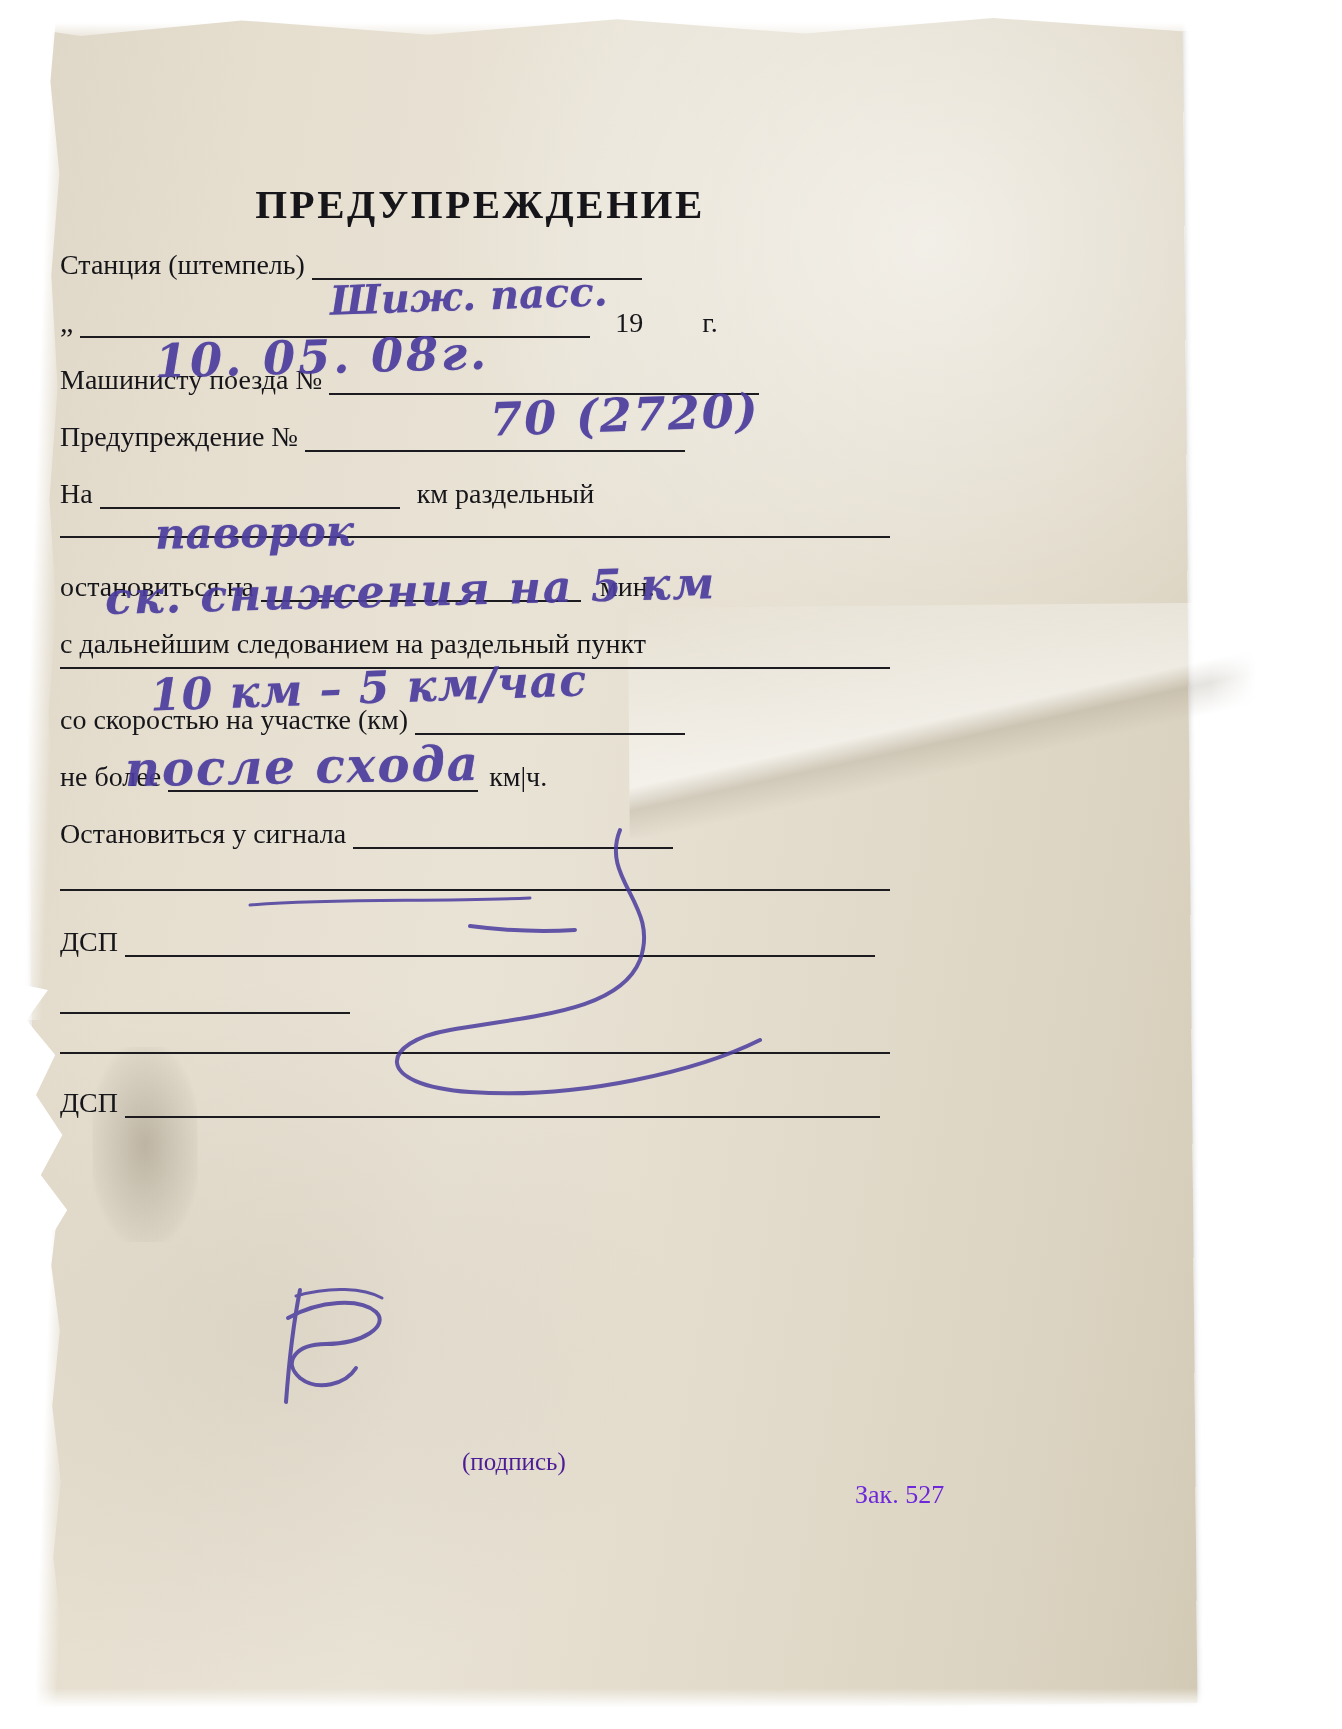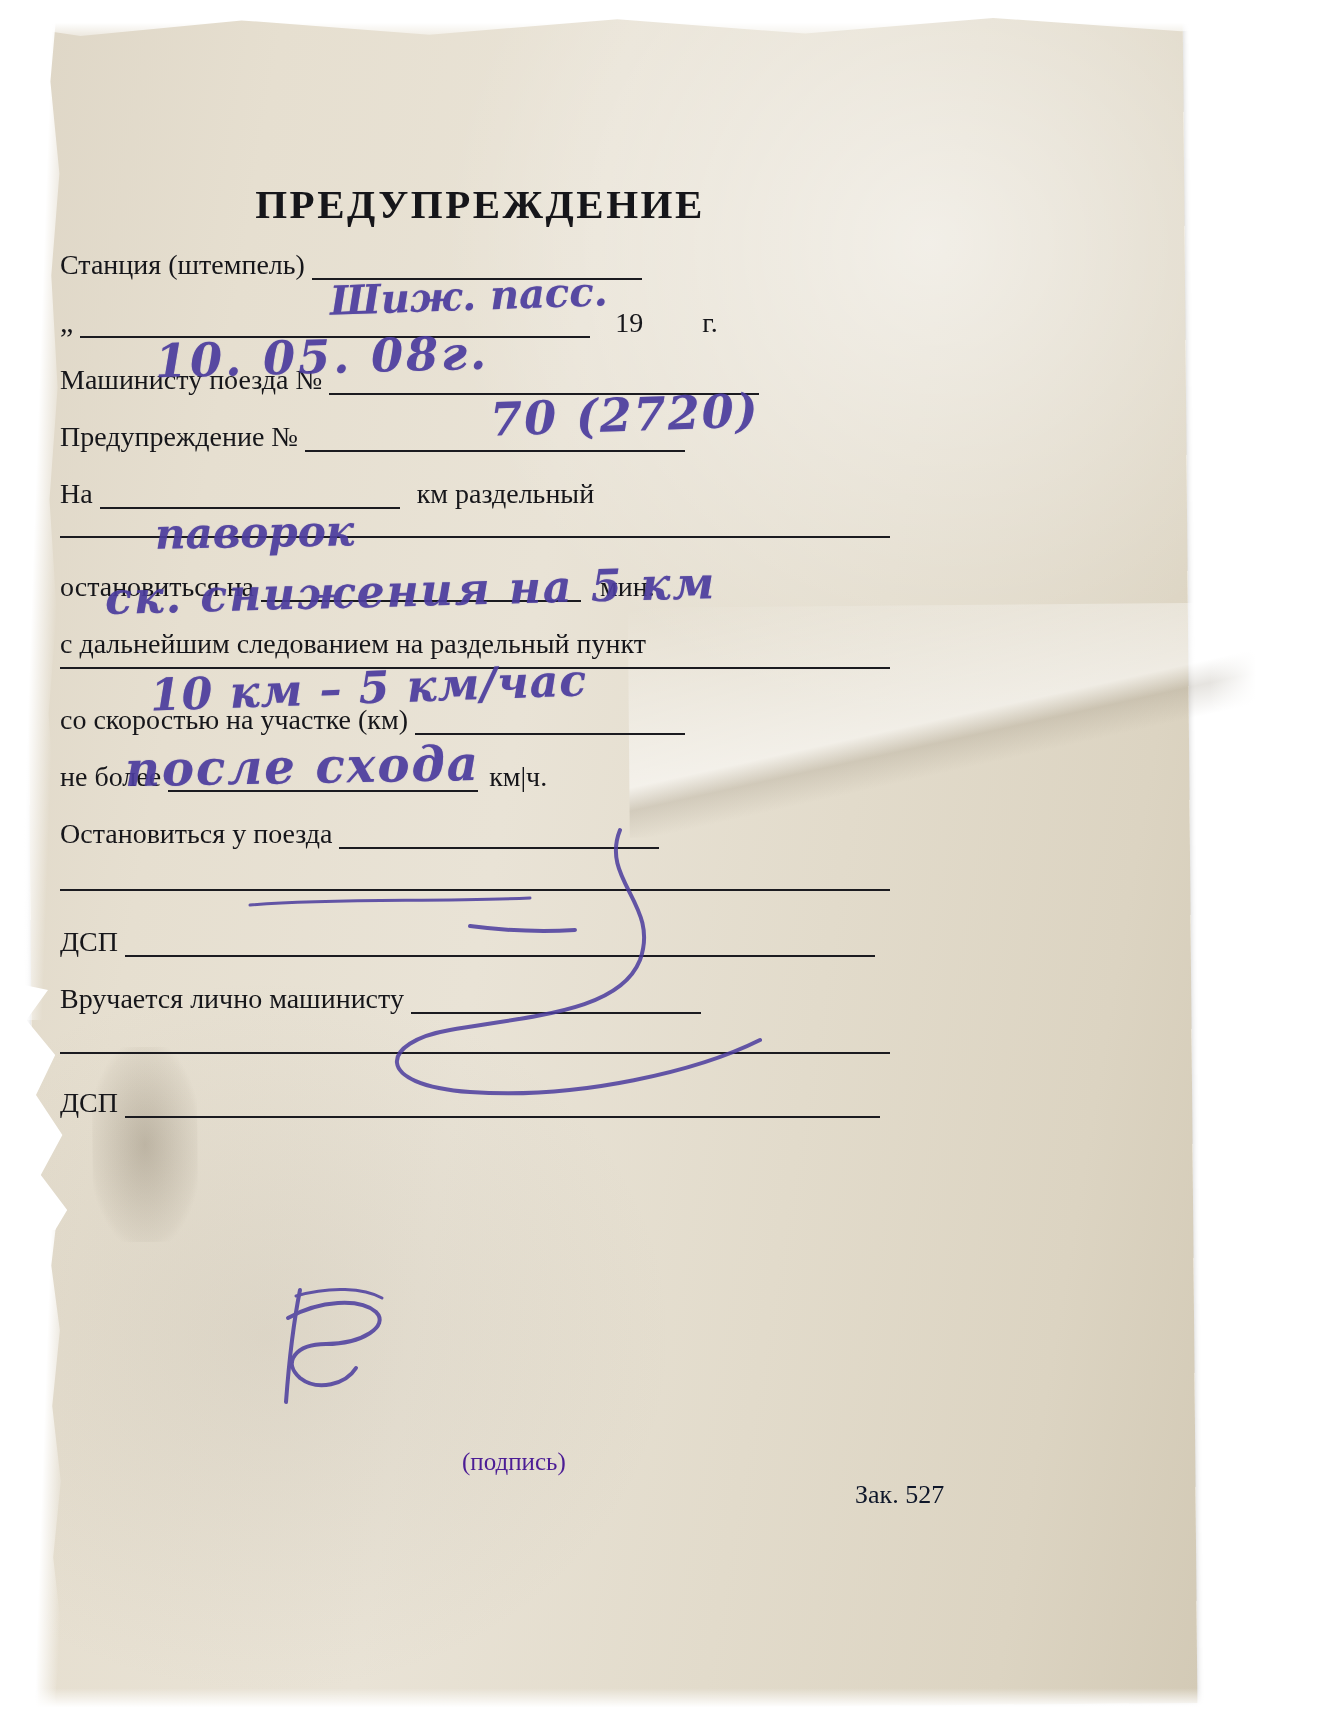--- a/index.html
+++ b/index.html
@@ -135,21 +135,21 @@
     white-space: nowrap;
     opacity: 0.92;
     text-shadow: 0 0 1px rgba(75,60,158,0.5);
   }
   #zak {
     position: absolute;
     left: 855px;
     top: 1480px;
     font-size: 26px;
     font-family: "Liberation Serif", serif;
-    color: #0f172a;
+    color: #6d28d9;
   }
   #podpis {
     position: absolute;
     left: 462px;
     top: 1448px;
     font-size: 25px;
     color: #4c1d95;
   }
 </style>
 </head>
@@ -221,36 +221,35 @@
     <span class="rule" style="width:270px"></span>
   </div>
 
   <div class="row">
     <span class="lbl">не более</span>
     <span class="rule" style="width:310px"></span>
     <span class="lbl" style="margin-left:4px">км|ч.</span>
   </div>
 
   <div class="row">
-    <span class="lbl">Остановиться у поезда</span>
+    <span class="lbl">Остановиться у сигнала</span>
     <span class="rule" style="width:320px"></span>
   </div>
 
   <div class="row" style="margin-bottom:36px; margin-top:40px">
     <span class="fullrule"></span>
   </div>
 
 
   <div class="row">
     <span class="lbl">ДСП</span>
     <span class="rule" style="width:750px"></span>
   </div>
 
   <div class="row">
-    <span class="lbl">Вручается лично машинисту</span>
     <span class="rule" style="width:290px"></span>
   </div>
 
   <div class="row" style="margin-bottom:34px; margin-top:38px">
     <span class="fullrule"></span>
   </div>
 
   <div class="row" style="margin-bottom:6px">
     <span class="lbl">ДСП</span>
     <span class="rule" style="width:755px"></span>

